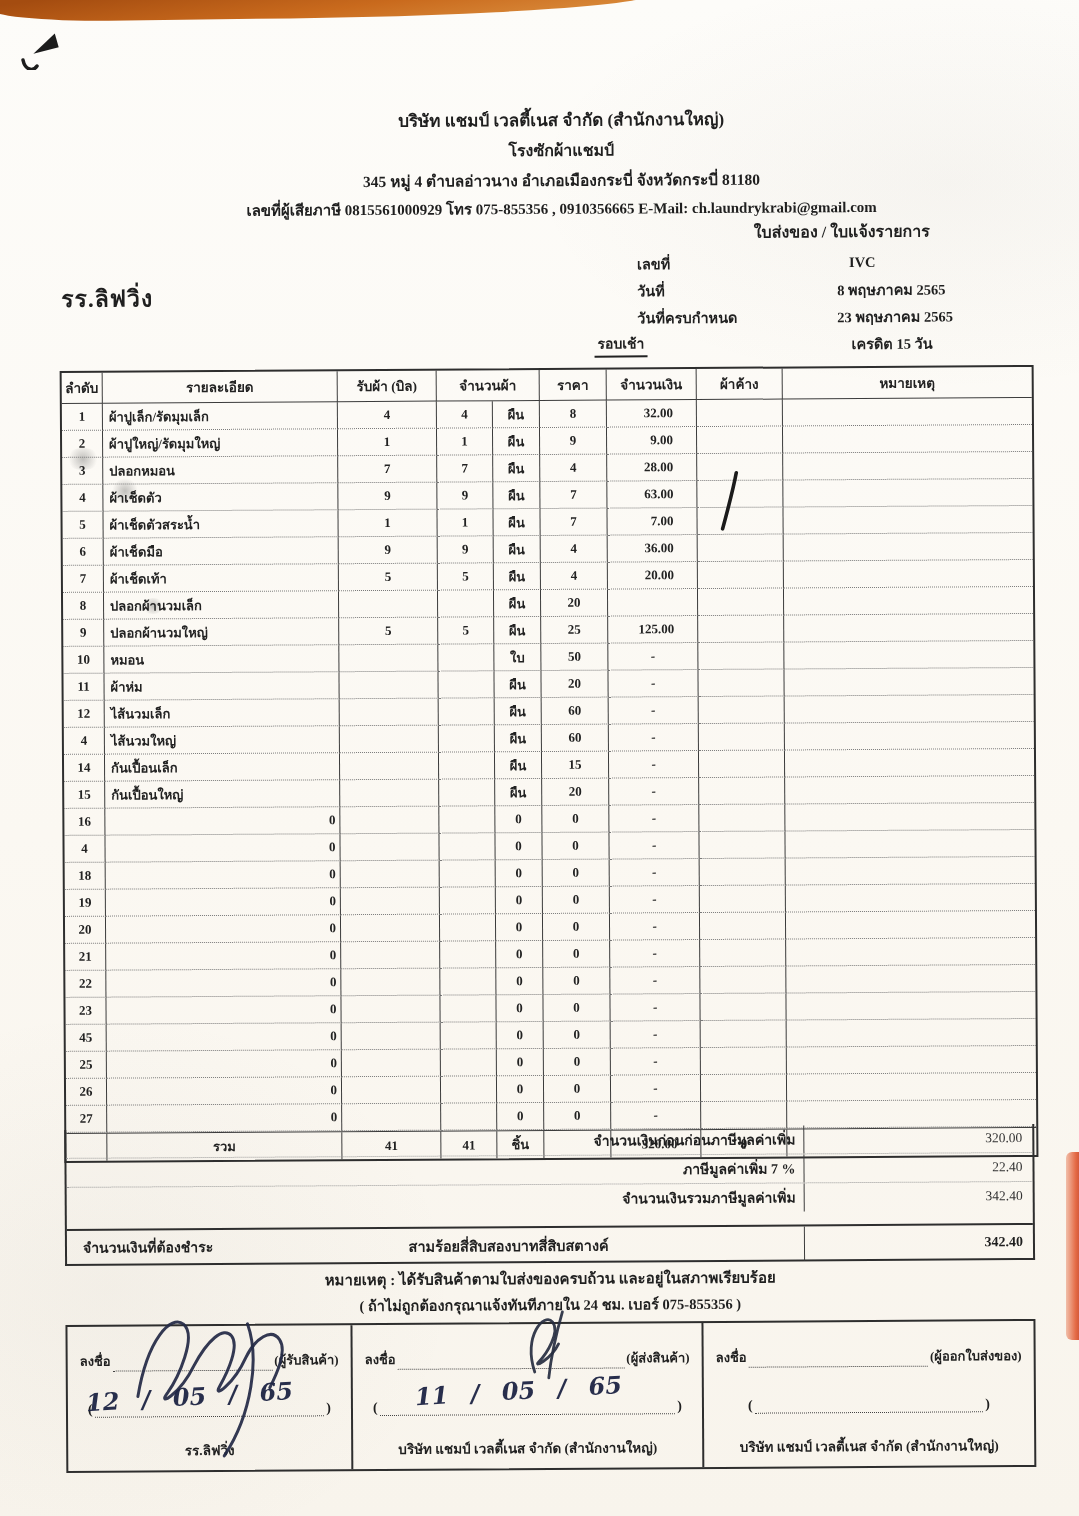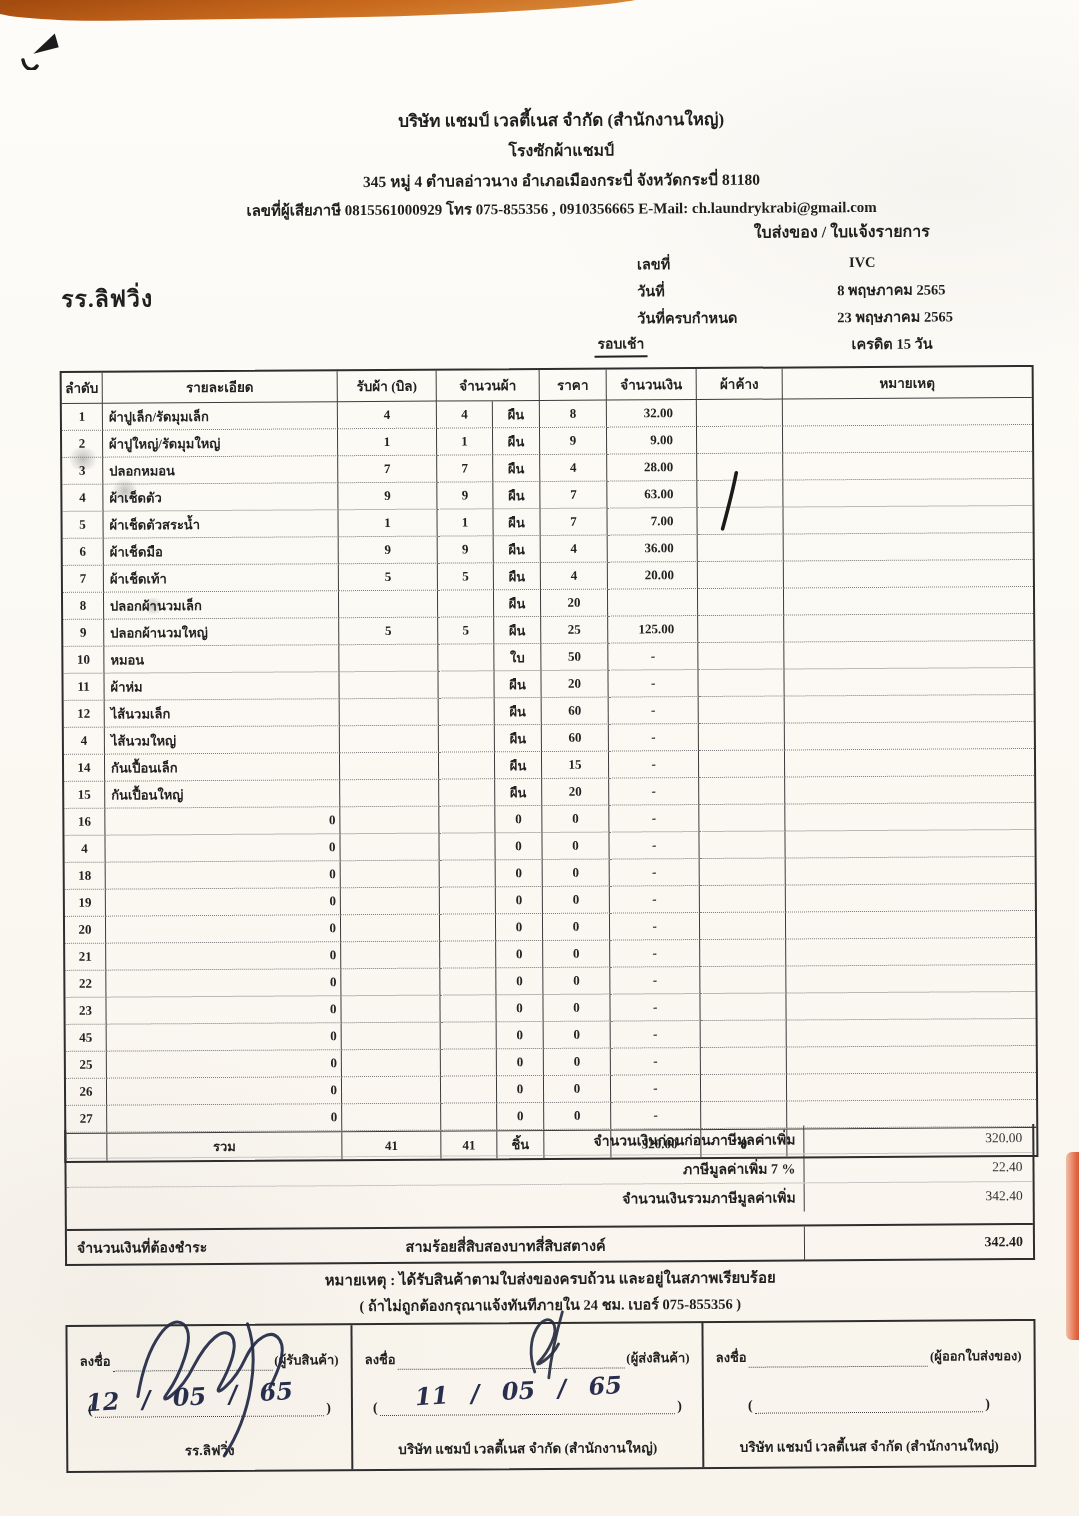--- a/index.html
+++ b/index.html
@@ -48,21 +48,21 @@
   
   .lower{position:absolute;left:62px;top:1127px;width:970px;height:136px;
     border-left:2px solid #2e2e2e;border-right:2px solid #2e2e2e;border-bottom:2px solid #2e2e2e;box-sizing:border-box;}
   .srow{display:flex;height:28px;align-items:center;}
   .srow.dotted{border-bottom:1px dotted #999;}
   .slab{width:738px;border-right:1.5px solid #3c3c3c;text-align:right;padding-right:8px;font-weight:bold;font-size:14px;box-sizing:border-box;align-self:stretch;display:flex;align-items:center;justify-content:flex-end;}
   .sval{flex:1;text-align:right;padding-right:10px;font-size:13.5px;color:#333;}
   .spacer{height:13px;}
   .due{display:flex;height:34px;border-top:2px solid #2e2e2e;font-weight:bold;align-items:stretch;}
   .dueleft{width:738px;border-right:1.5px solid #3c3c3c;display:flex;align-items:center;box-sizing:border-box;}
-  .duelab{padding-left:10px;font-size:14px;}
+  .duelab{padding-left:16px;font-size:14px;}
   .duewords{flex:1;text-align:center;font-size:14.5px;}
   .dueval{flex:1;display:flex;align-items:center;justify-content:flex-end;padding-right:10px;font-size:14px;}
   
   .notes{position:absolute;left:62px;top:1266px;width:970px;text-align:center;font-weight:bold;}
   .notes .n1{font-size:15px;line-height:26px;}
   .notes .n2{font-size:14.5px;line-height:26px;}
   
   .sigs{position:absolute;left:62px;top:1322px;width:970px;height:148px;border:2px solid #2e2e2e;
     display:grid;grid-template-columns:285px 351px 1fr;box-sizing:border-box;}
   .sigbox{position:relative;border-right:2px solid #2e2e2e;overflow:visible;}

